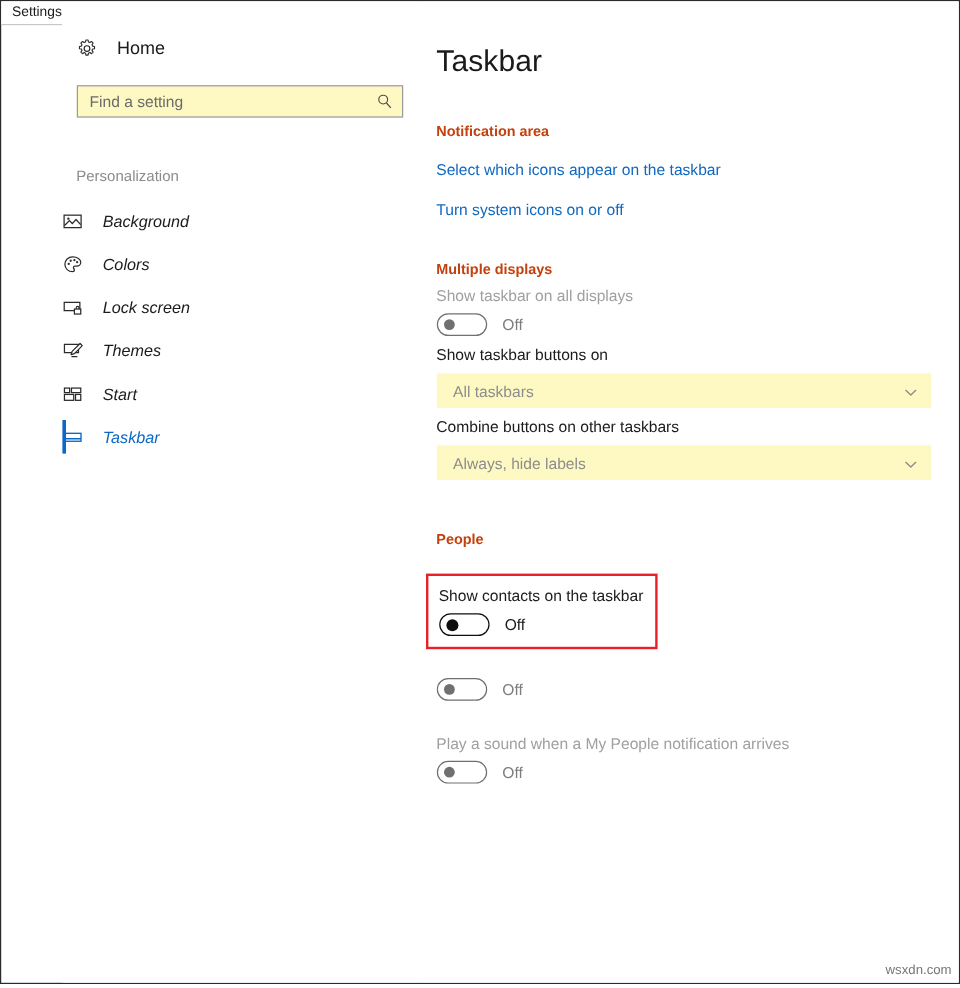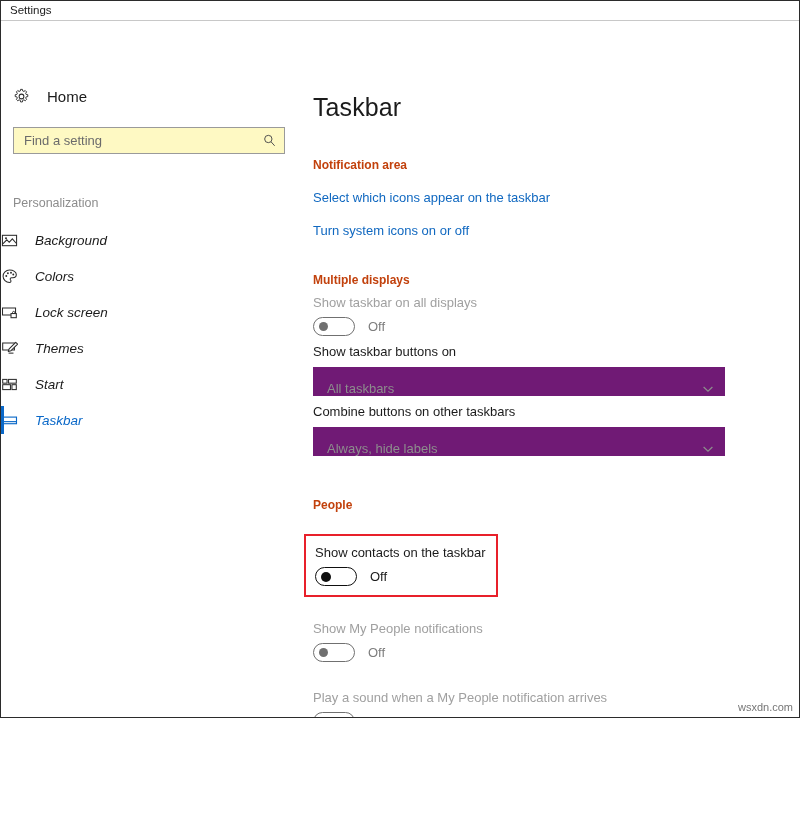--- a/index.html
+++ b/index.html
@@ -4,26 +4,25 @@
 <style>
   * { box-sizing: border-box; margin: 0; padding: 0; }
   html, body {
     width: 800px; height: 823px;
     background: #ffffff;
     font-family: "Liberation Sans", sans-serif;
     -webkit-font-smoothing: antialiased;
   }
   .window {
     position: relative;
-    width: 800px; height: 718px;
+    width: 800px; height: 820px;
     background: #ffffff;
     border: 1px solid #2b2b2b;
-    display: flex; flex-direction: column;
+    display: flex; 
     overflow: hidden;
-    gap: 36px;
   }
   
   .titlebar {
     height: 20px; flex: 0 0 20px;
     background: #ffffff;
     border-bottom: 1px solid #c8c8c8;
     display: flex; align-items: center;
     padding-left: 9px;
   }
   .titlebar-text {
@@ -105,21 +104,21 @@
     background: #707070; margin-left: 5px;
   }
   .toggle.enabled { border-color: #0f0f0f; }
   .toggle.enabled .knob { background: #0f0f0f; width: 10px; height: 10px; }
   .toggle-state { font-size: 13px; color: #7d7d7d; margin-left: 13px; }
   .toggle-state.enabled { color: #1b1b1b; }
 
   
   .dropdown {
     margin-top: 8px; height: 29px; width: 412px;
-    background: #701a75; display: flex; align-items: flex-end;
+    background: #fef9c3; display: flex; align-items: center;
     padding: 2px 10px 0 14px; cursor: pointer;
   }
   .dropdown-value { flex: 1 1 auto; font-size: 13px; color: #8d8d8d; }
   .chev { flex: 0 0 auto; display: flex; align-items: center; }
 
   .highlight-box {
     border: 2.5px solid #e8202a;
     padding: 9px 10px 9px 9px;
     display: inline-block;
     margin-left: -9px;
@@ -290,21 +289,20 @@
           <div class="toggle-row">
             <div class="toggle enabled">
               <span class="knob"></span>
             </div>
             <span class="toggle-state enabled">Off</span>
           </div>
         </div>
       </div>
 
       <div style="margin-top:24px;">
-        <div class="setting-label disabled">Show My People notifications</div>
         <div class="toggle-row">
           <div class="toggle">
             <span class="knob"></span>
           </div>
           <span class="toggle-state">Off</span>
         </div>
       </div>
 
       <div style="margin-top:28px;">
         <div class="setting-label disabled">Play a sound when a My People notification arrives</div>

